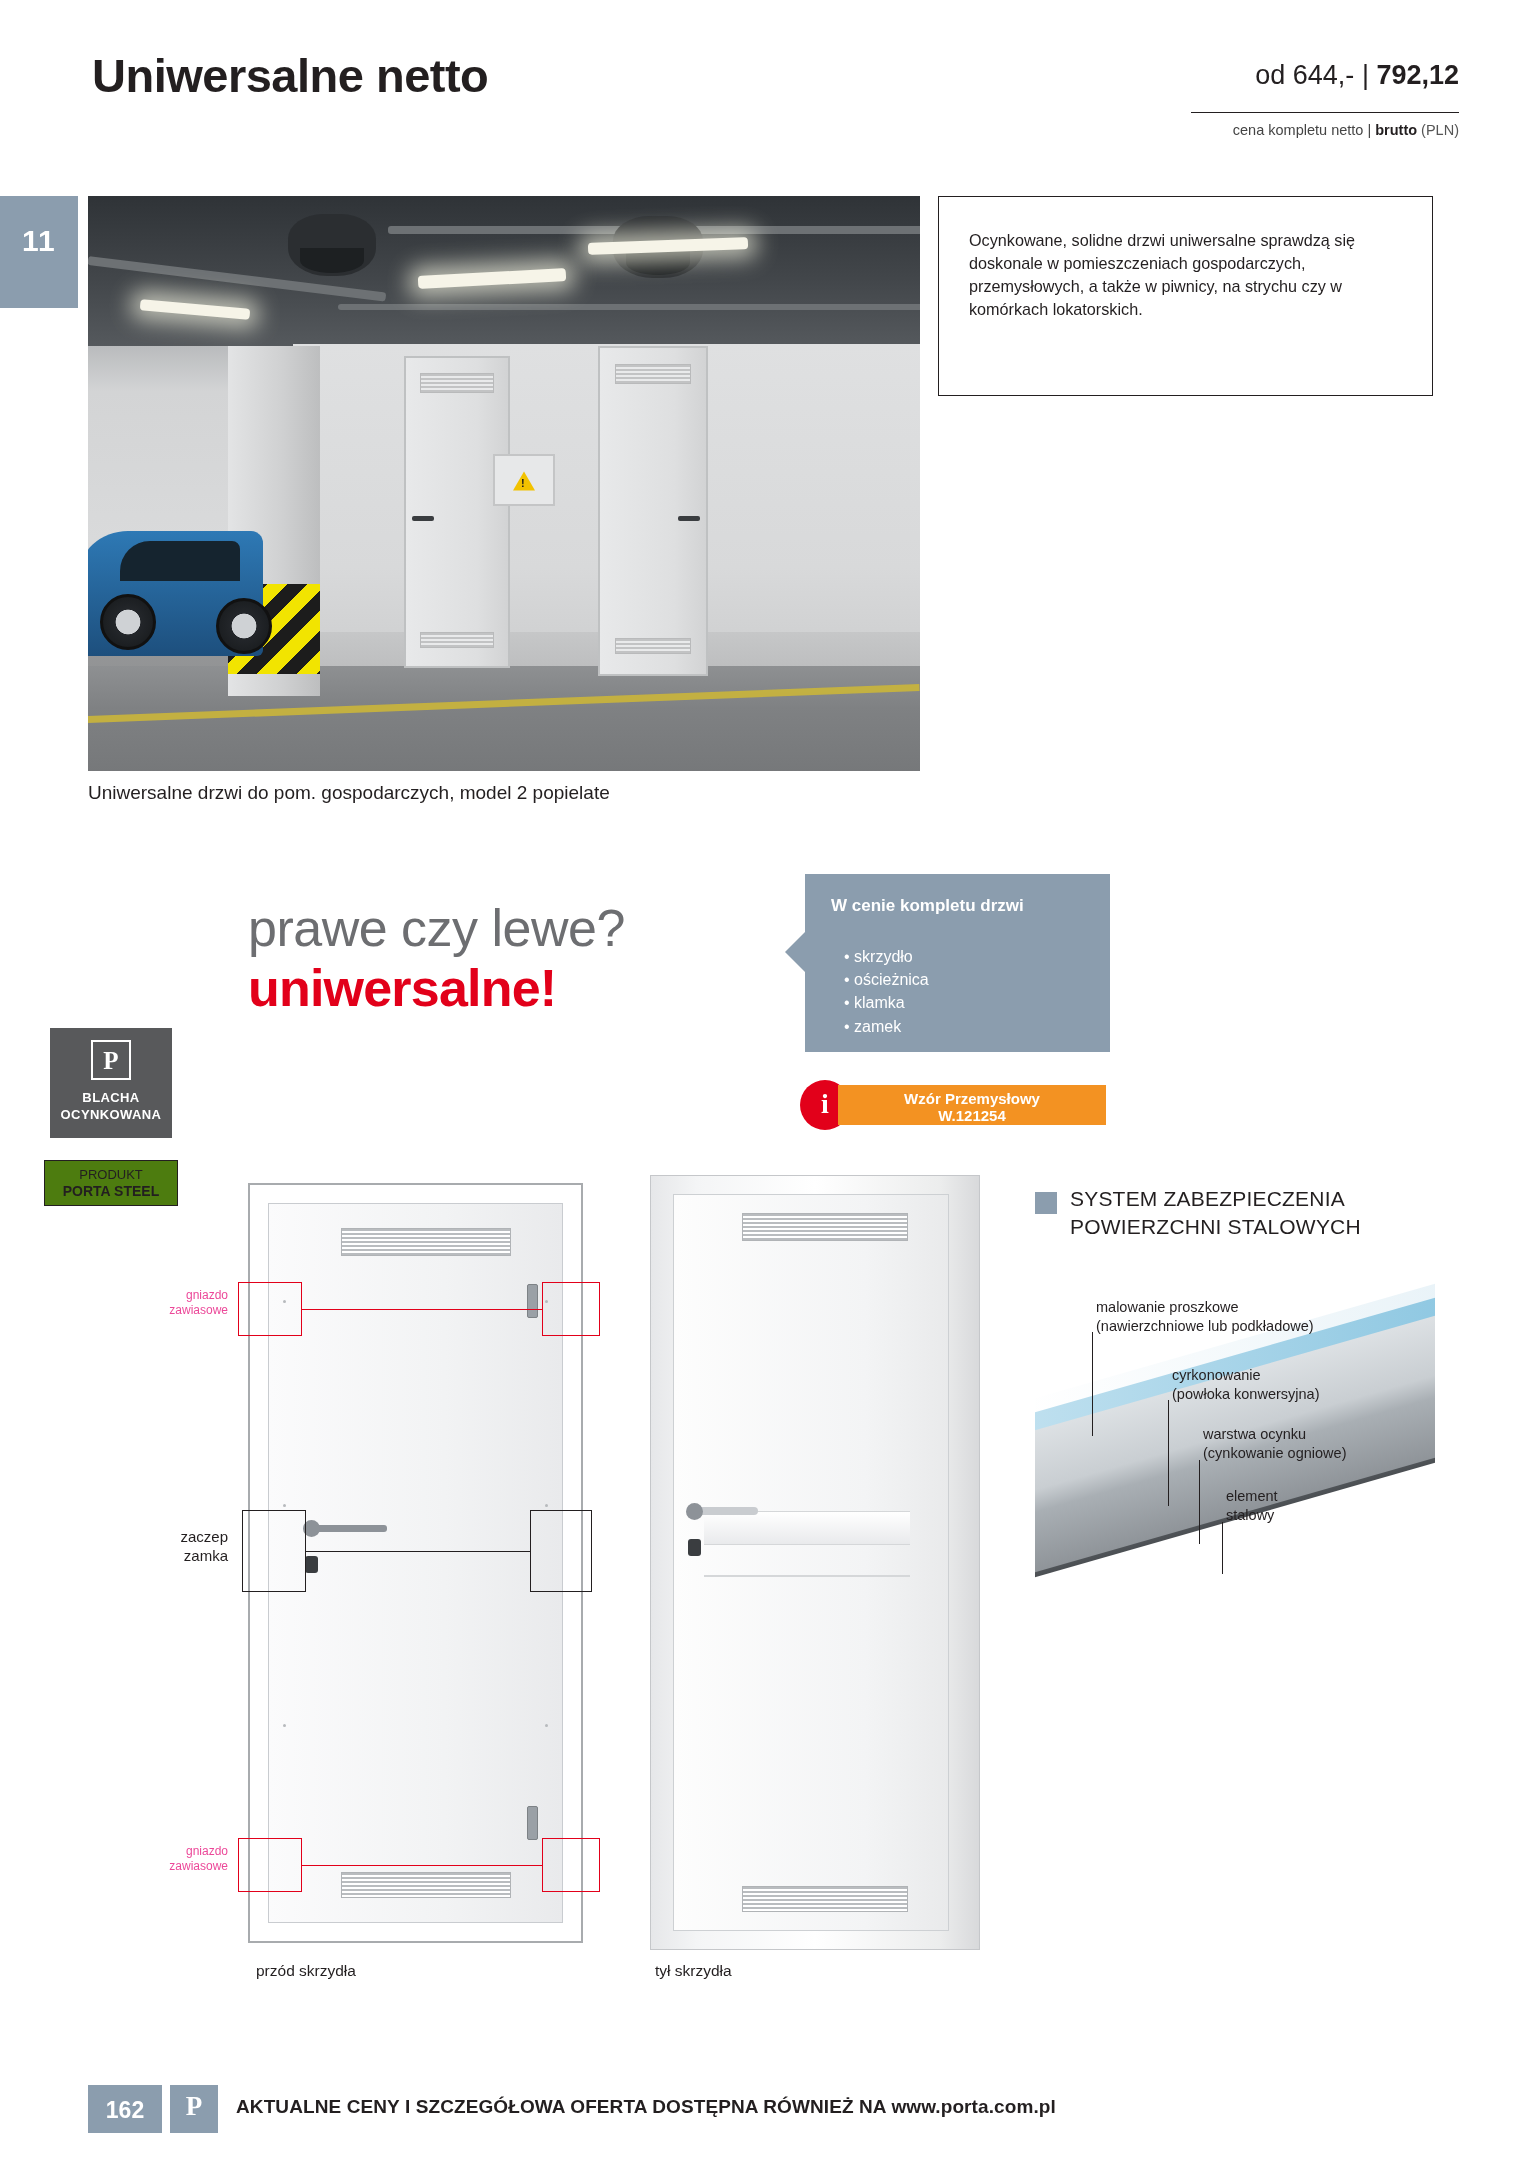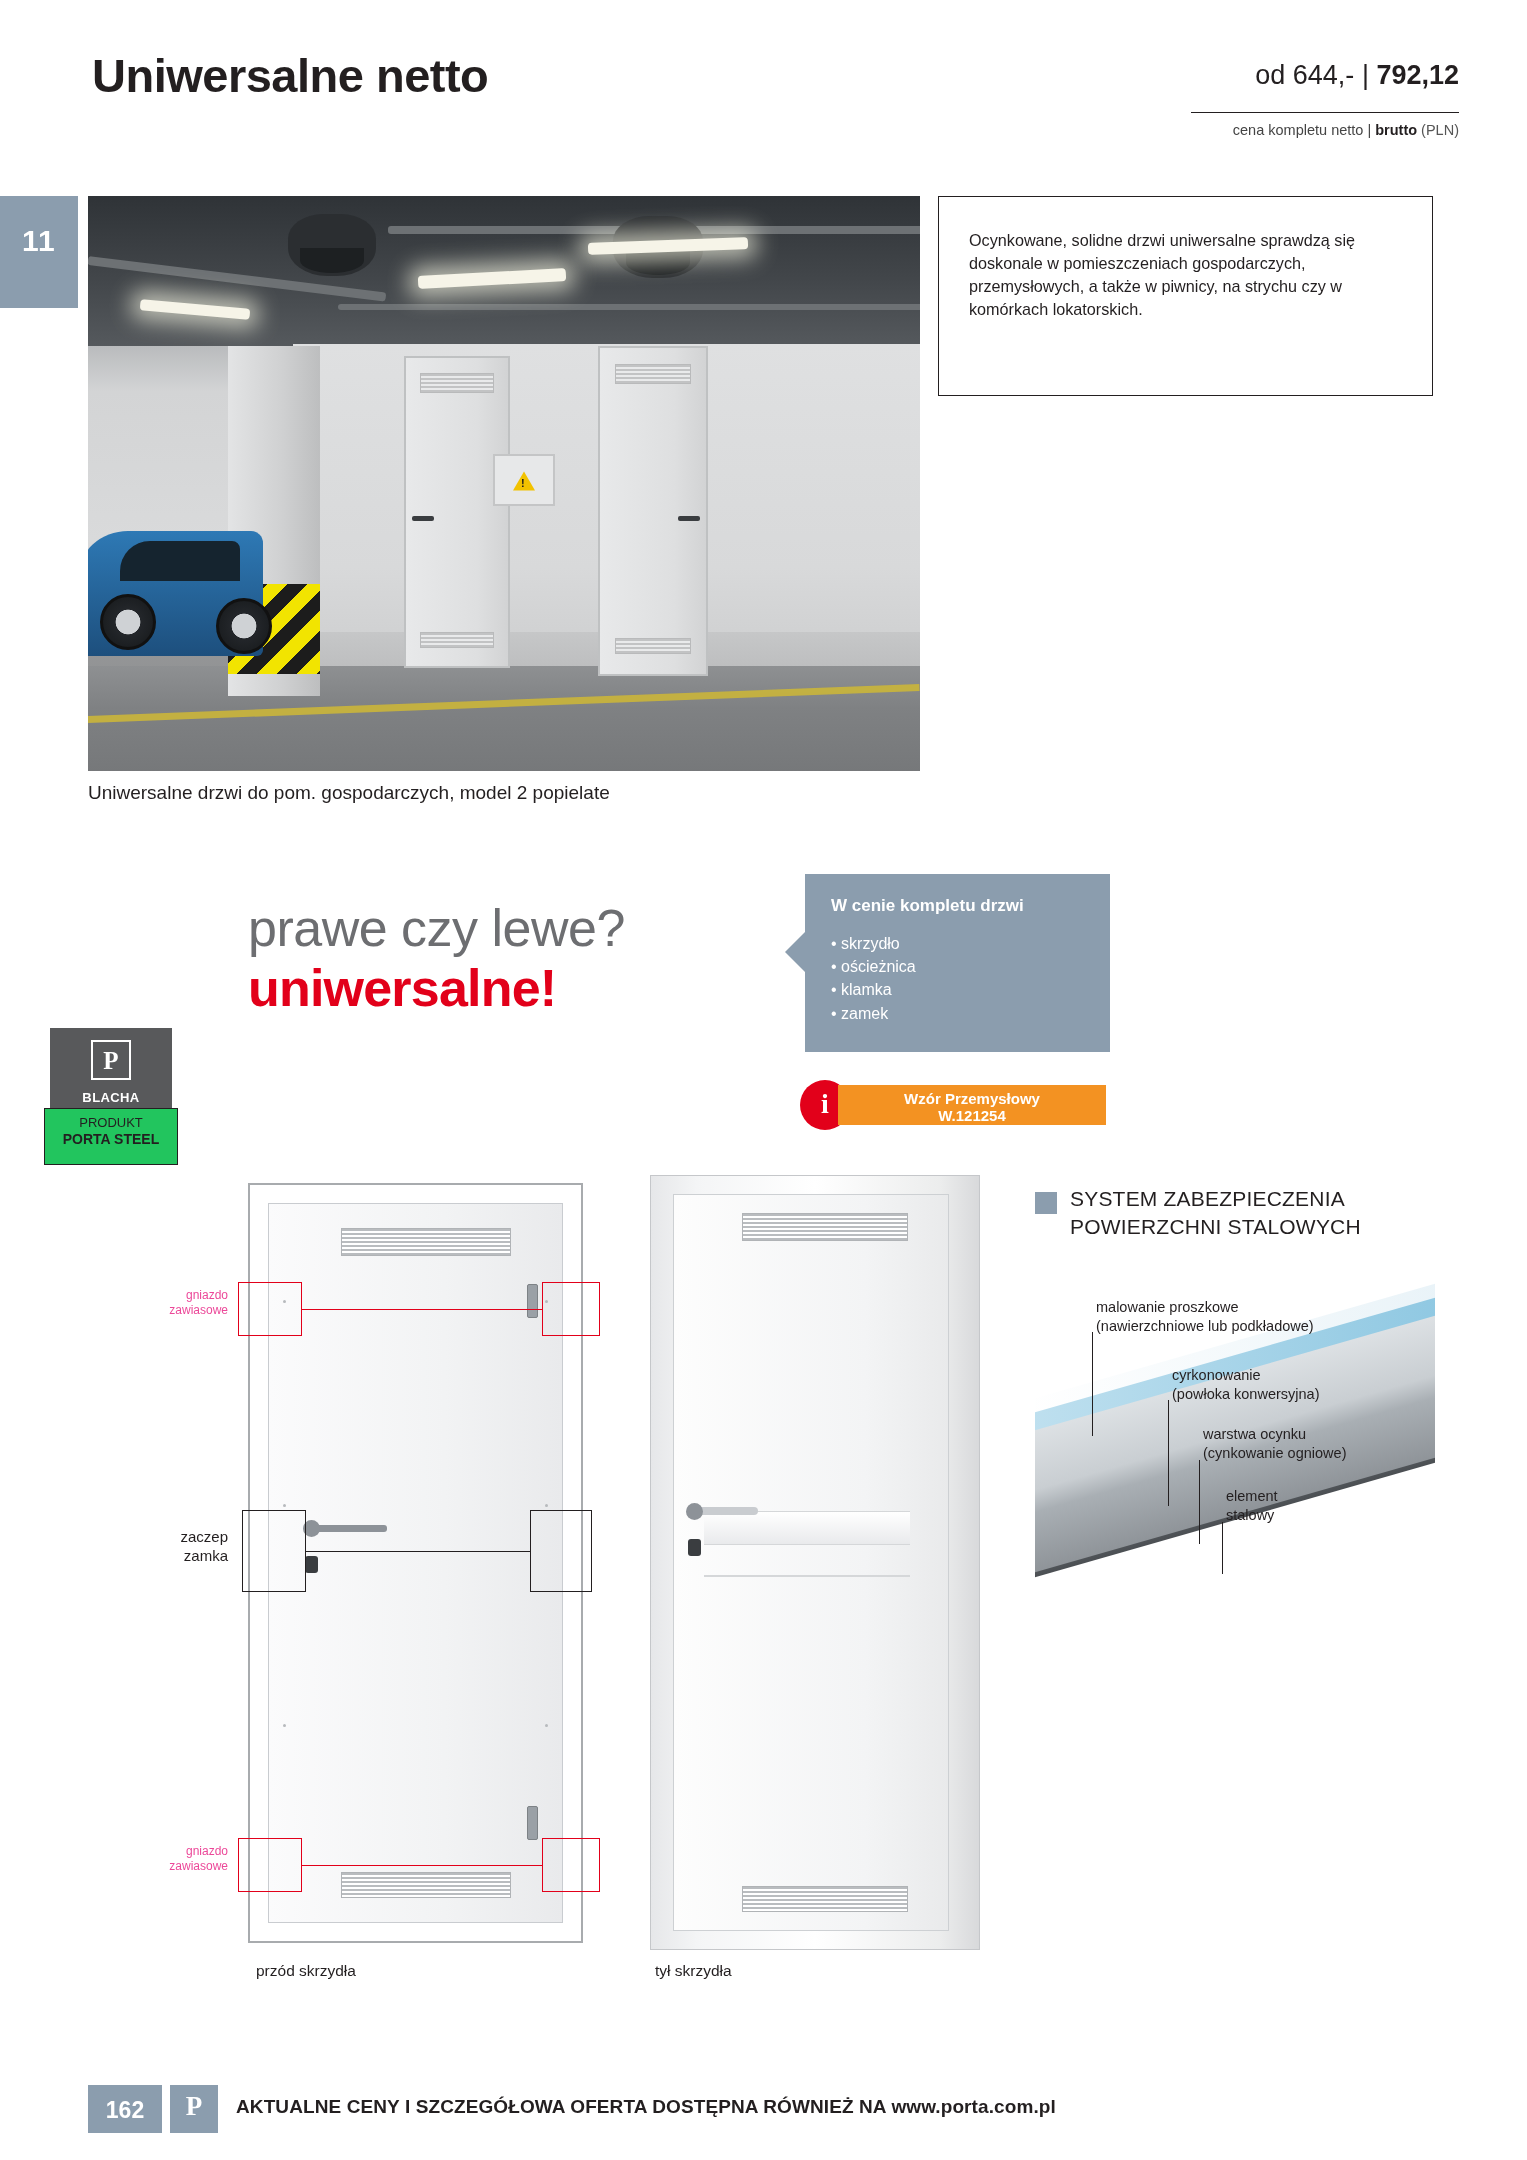--- a/index.html
+++ b/index.html
@@ -182,21 +182,21 @@
 
   
   .callout {
     position:absolute; left: 805px; top: 874px; width: 305px; height: 178px;
     background:#8b9dae; color:#fff;
   }
   .callout .c-title {
     position:absolute; left:26px; top:22px; font-size:17px; font-weight:bold;
   }
   .callout ul {
-    position:absolute; left:26px; top:58px; margin:0; padding:0; list-style:none;
+    position:absolute; left:26px; top:58px; margin:13px; padding:0; list-style:none;
   }
   .callout li { font-size:16px; line-height:1.45; }
   .callout li::before { content:"• "; }
   .callout-arrow {
     position:absolute; left: 785px; top: 930px;
     width:0;height:0;
     border-top: 22px solid transparent;
     border-bottom: 22px solid transparent;
     border-right: 22px solid #8b9dae;
   }
@@ -234,22 +234,22 @@
     position:absolute; left:0; right:0; top:5px; text-align:center;
     font-size:25px; font-weight:bold; font-family:"Liberation Serif", serif; color:#fff;
   }
   .logo-galv .t1, .logo-galv .t2 {
     position:absolute; left:0; right:0; text-align:center; font-size:13px; font-weight:bold; letter-spacing:.4px;
   }
   .logo-galv .t1 { top: 62px; }
   .logo-galv .t2 { top: 79px; }
 
   .logo-porta {
-    position:absolute; left: 44px; top: 1108px; width: 134px; height: 57px;
-    border:1px solid #231f20; background:#22c55e;
+    position:absolute; left: 44px; top: 1160px; width: 134px; height: 46px;
+    border:1px solid #231f20; background:#4d7c0f;
   }
   .logo-porta .l1 { position:absolute; left:0; right:0; top:6px; text-align:center; font-size:13px; }
   .logo-porta .l2 { position:absolute; left:0; right:0; top:22px; text-align:center; font-size:14px; font-weight:bold; }
 
   
   .door-front {
     position:absolute; left: 248px; top: 1183px; width: 335px; height: 760px;
     background:#ffffff; border:2px solid #a8abae;
   }
   .df-inner {

